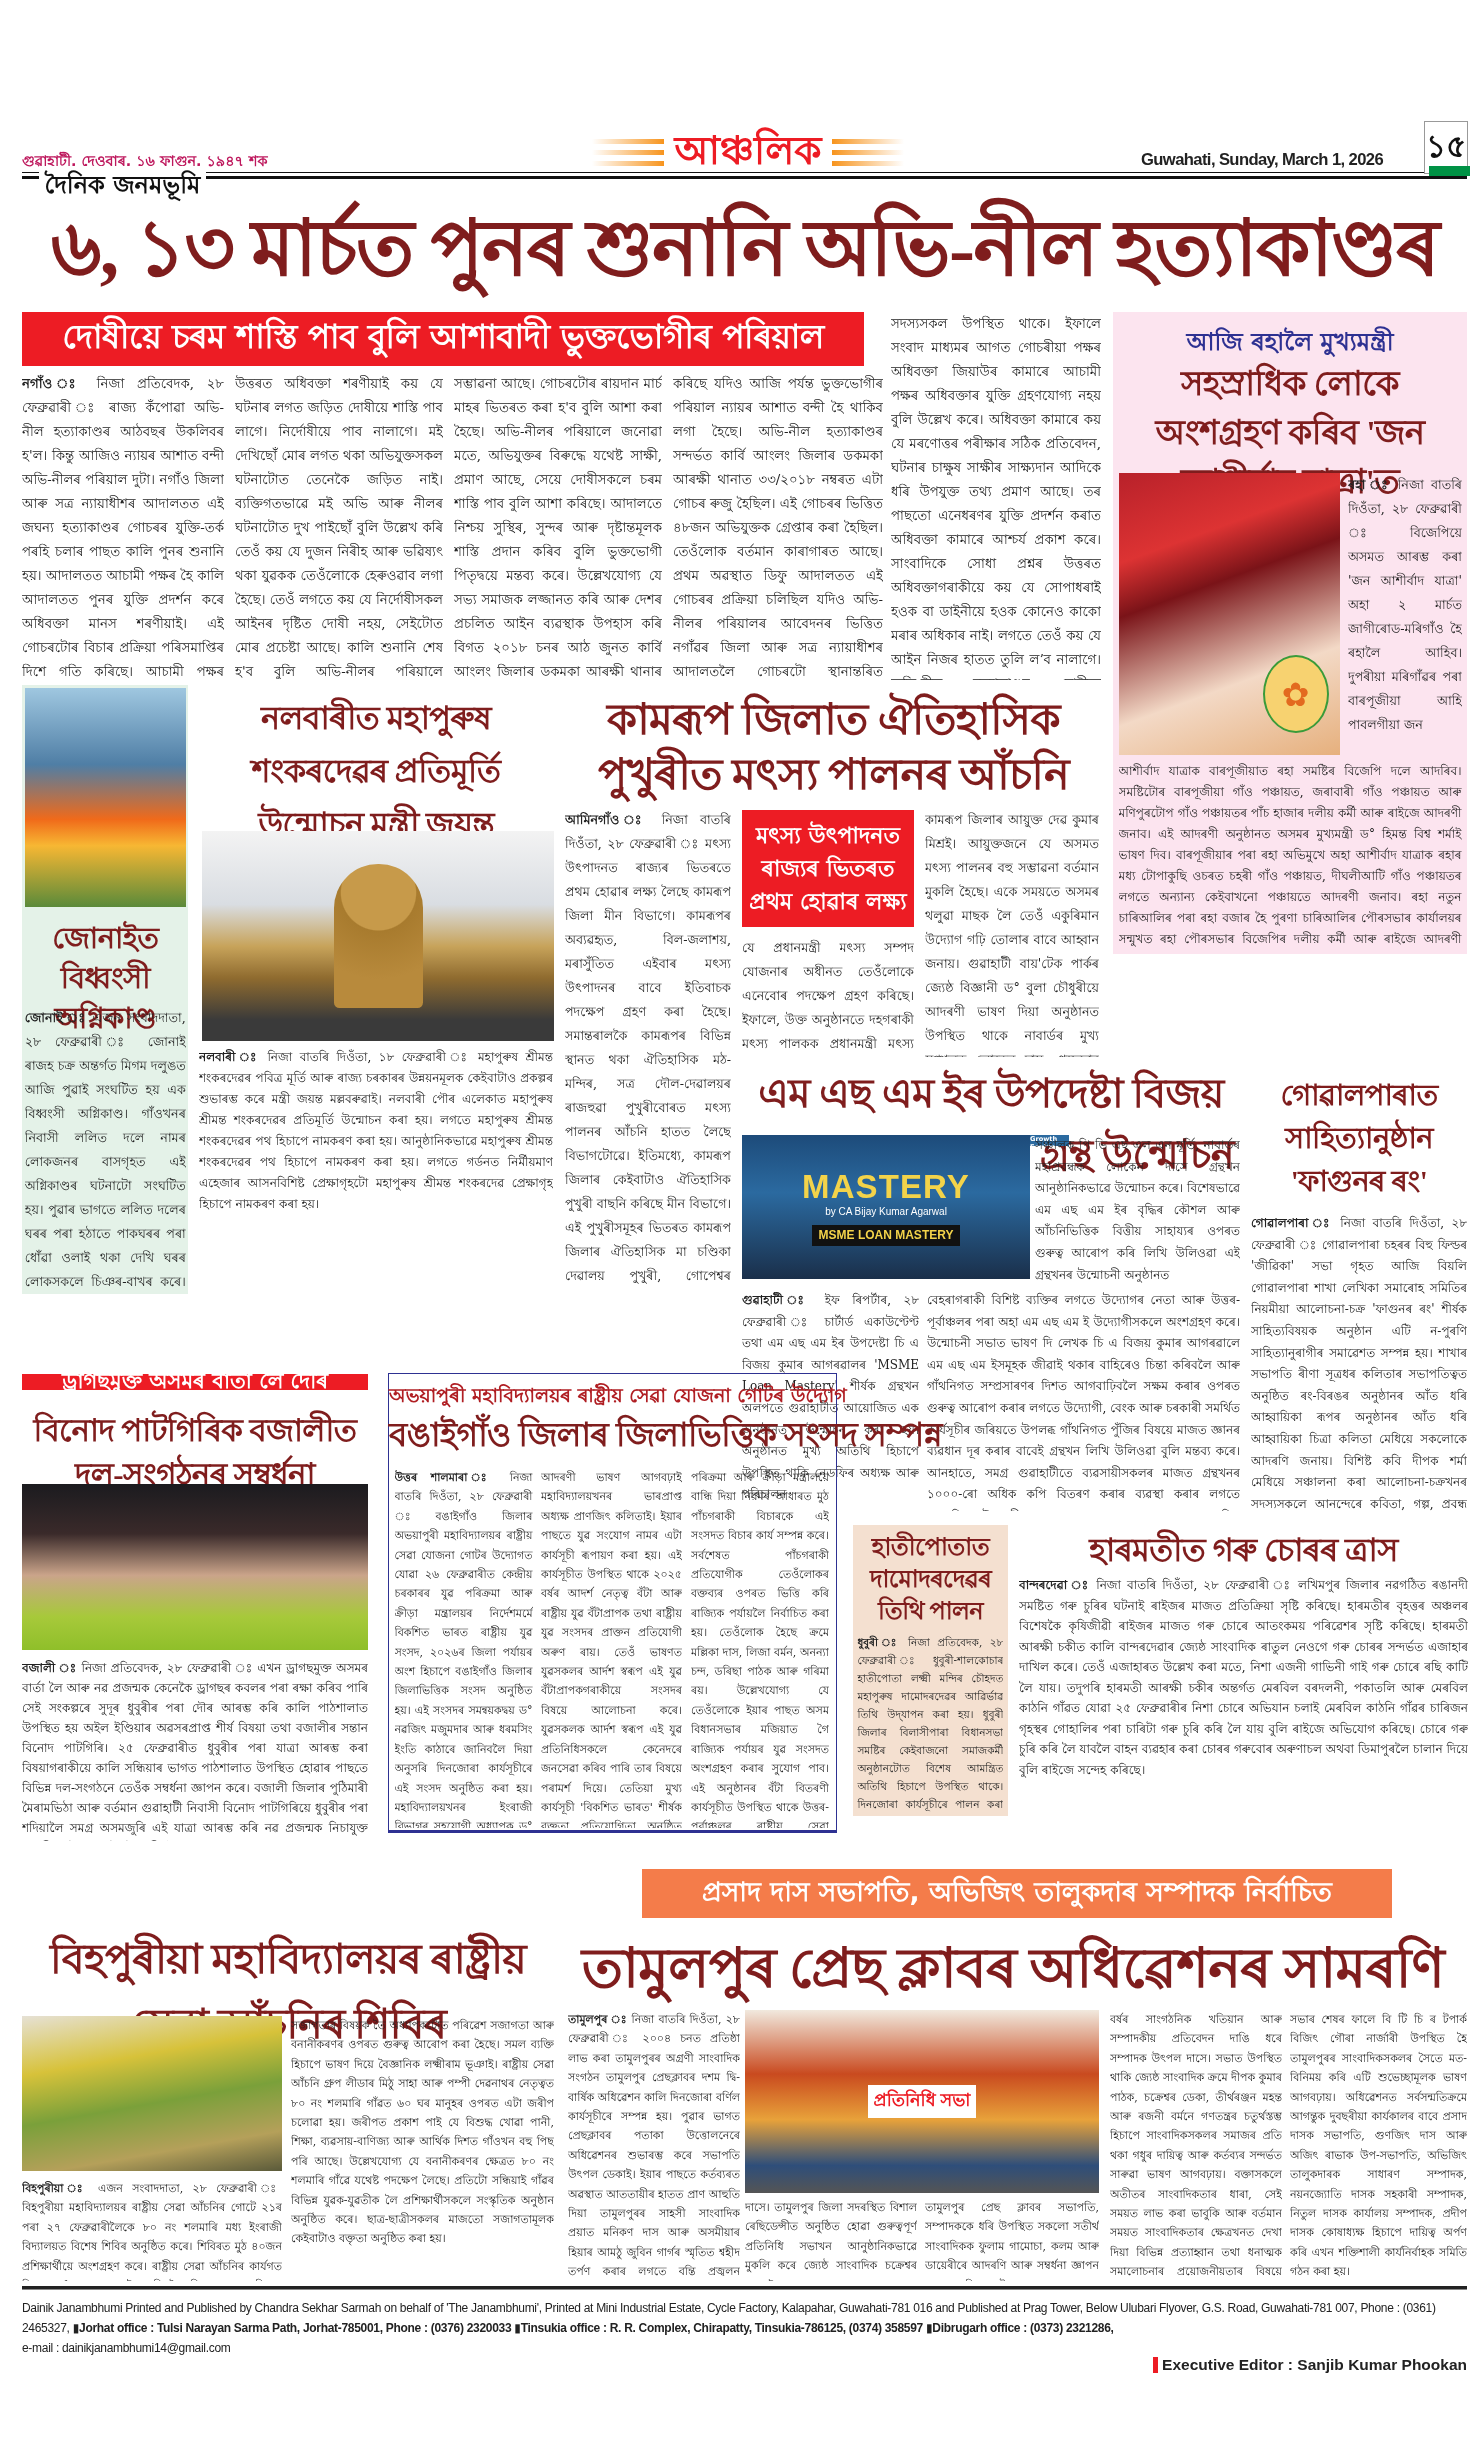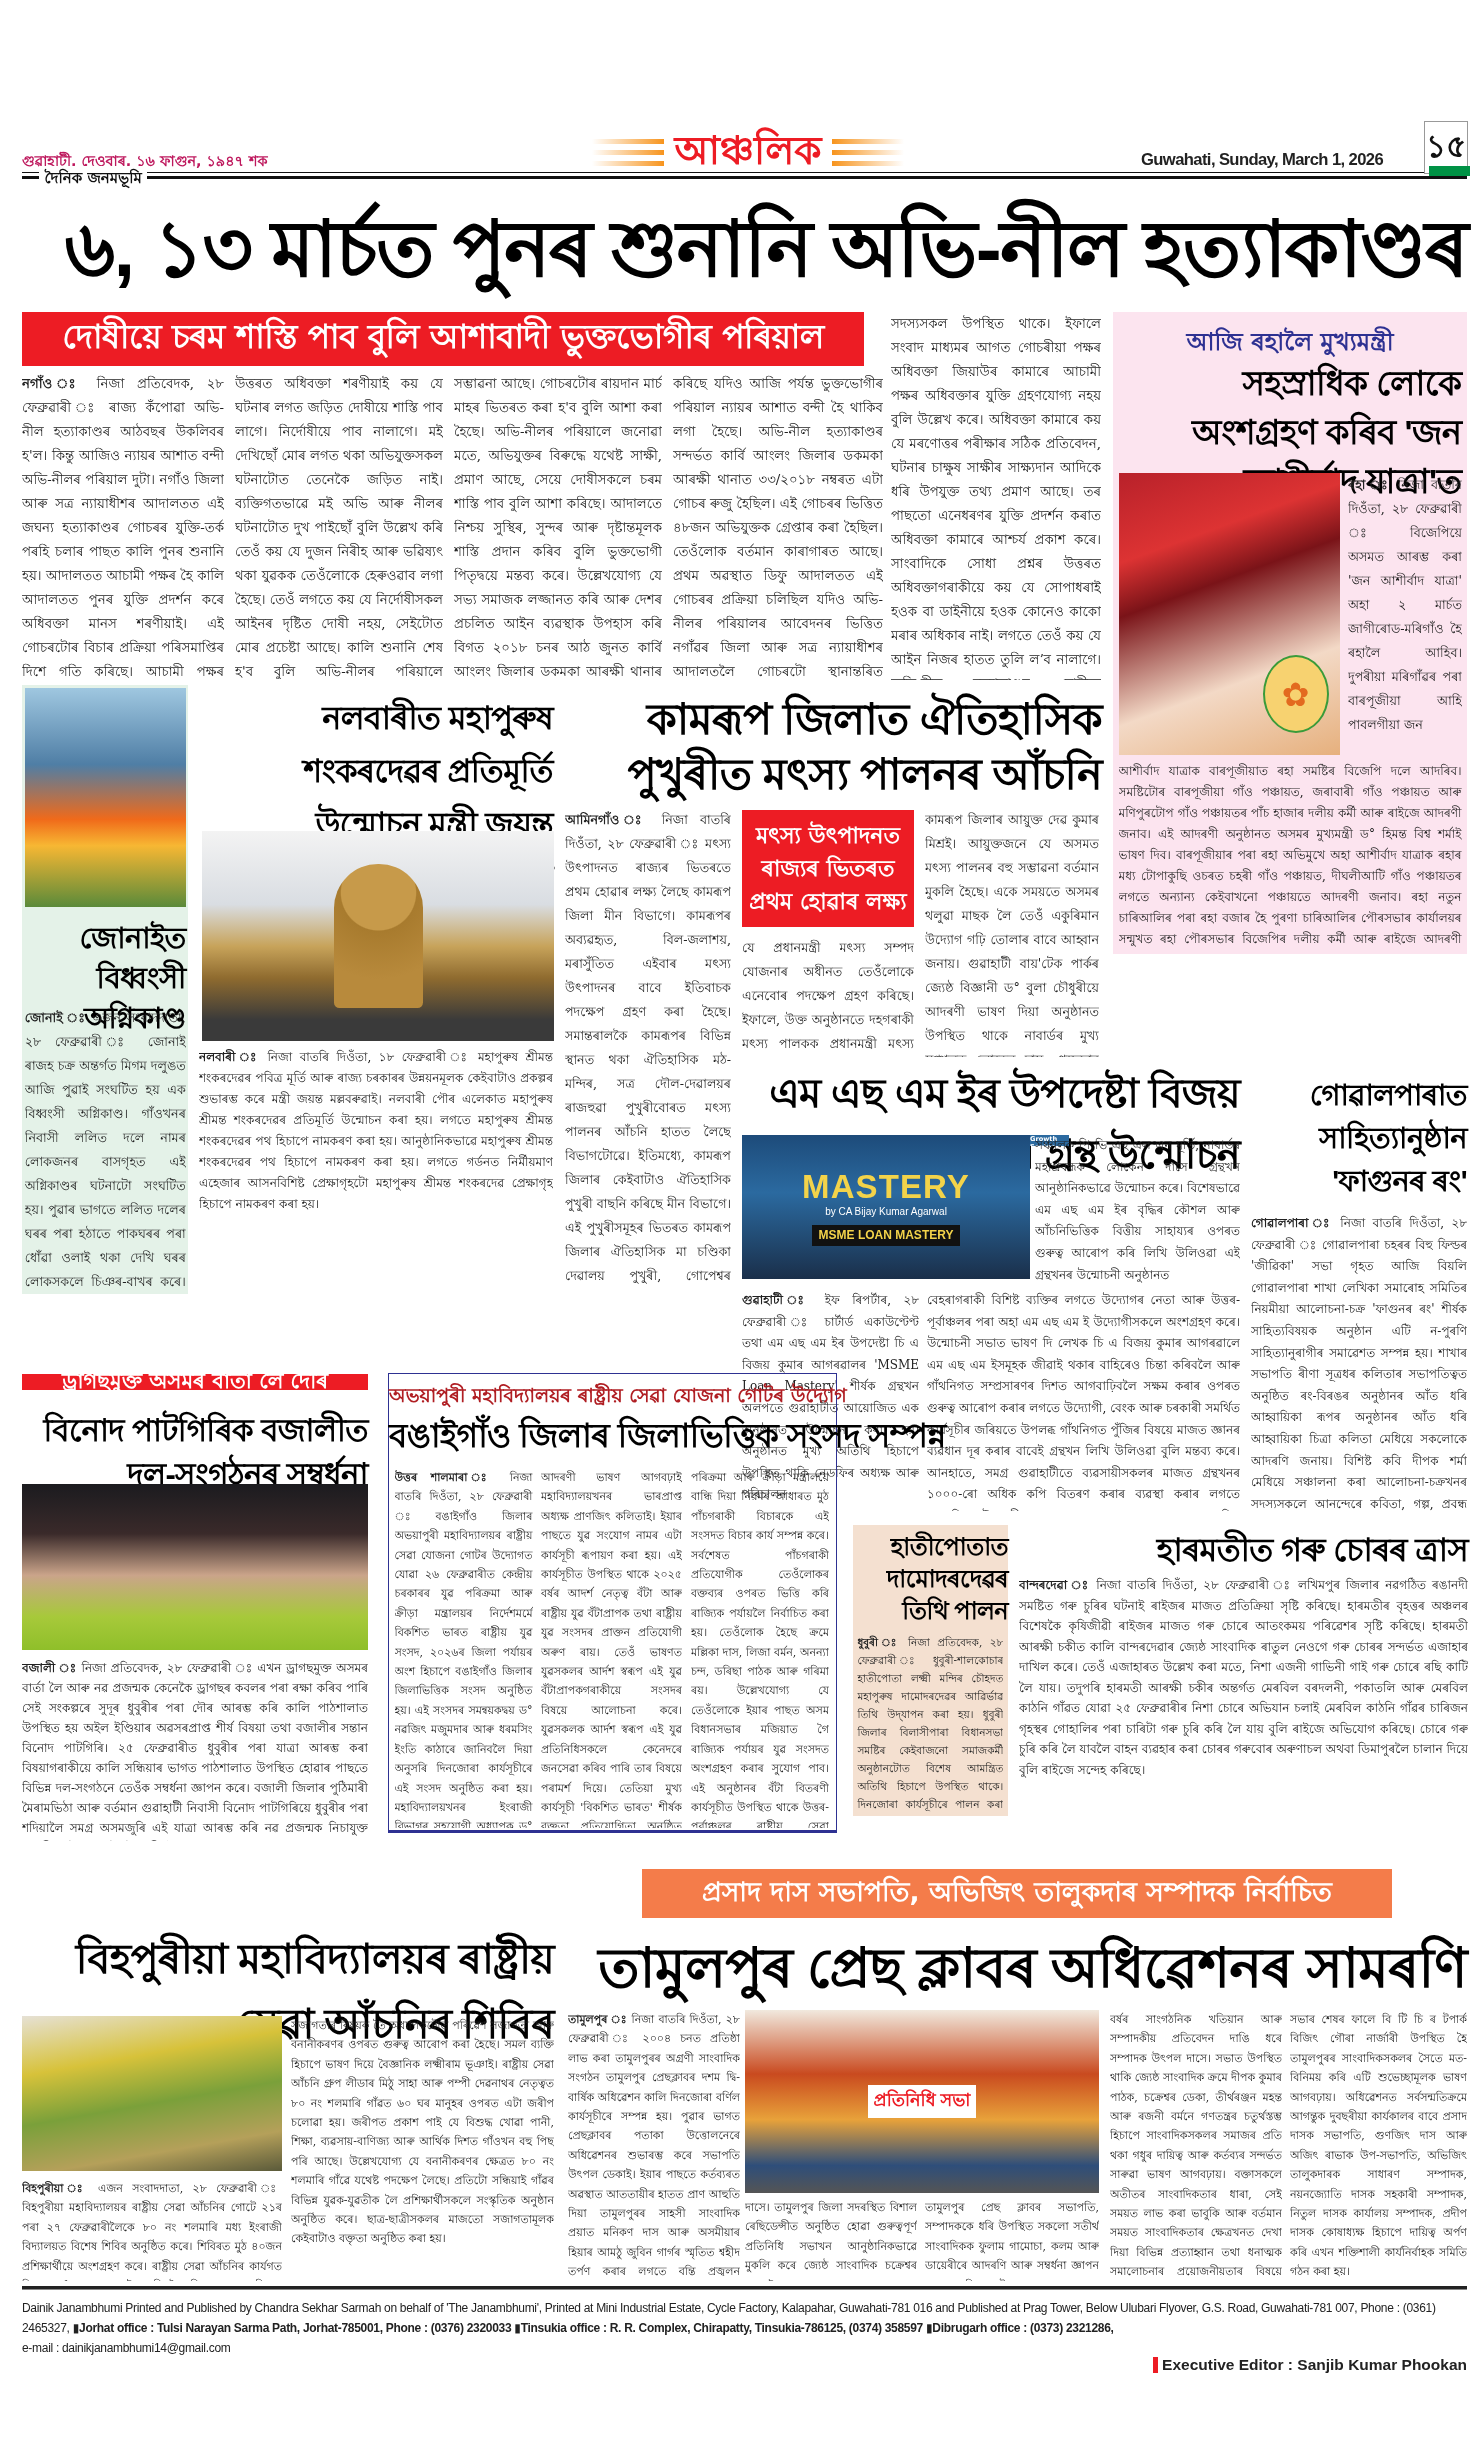--- a/index.html
+++ b/index.html
@@ -1,28 +1,28 @@
 <!DOCTYPE html>
 <html style="font-size:8.9px"><head>
 <meta charset="utf-8">
 <style>
 *{box-sizing:border-box;margin:0;padding:0}
 body{width:1481px;height:2462px;background:#fff;font-family:"DejaVu Sans",sans-serif;color:#111;position:relative;overflow:hidden}
 .abs{position:absolute}
 .body-text{font-family:"DejaVu Serif",serif;font-size:13.3px;line-height:24px;color:#222;text-align:justify;overflow:hidden}
 .body-text b{font-weight:bold}
-.hl{font-family:Liberation Sans, sans-serif;font-weight:bold;text-align:right;color:#000000;letter-spacing:-0.6px;line-height:1.05}
+.hl{font-family:Liberation Serif, serif;font-weight:bold;text-align:center;color:#7f1d1d;letter-spacing:-0.6px;line-height:1.05}
 .photo{overflow:hidden;display:flex;align-items:center;justify-content:center;color:#fff;font-family:"Liberation Sans",sans-serif}
 </style>
 </head>
 <body>
 
 <div class="abs" style="left:0;top:0;width:1481px;height:188px;">
   <div class="abs" style="left:22px;top:150px;font-family:'DejaVu Sans',sans-serif;font-size:14.4px;font-weight:bold;color:#be185d;">গুৱাহাটী, দেওবাৰ, ১৬ ফাগুন, ১৯৪৭ শক</div>
-  <div class="abs" style="left:39px;top:166px;font-family:'DejaVu Sans',sans-serif;font-size:15px;font-weight:bold;color:#111;background:#fff;padding:0 5.5px;z-index:2;">দৈনিক জনমভূমি</div>
+  <div class="abs" style="left:39px;top:166px;font-family:'DejaVu Sans',sans-serif;font-size:24px;font-weight:bold;color:#111;background:#fff;padding:0 5.5px;z-index:2;">দৈনিক জনমভূমি</div>
   <div class="abs" style="left:22px;top:176px;width:1445px;height:3.3px;background:#111;"></div>
   <div class="abs" style="left:22px;top:172px;width:1445px;height:1.1px;background:#111;"></div>
 
   <div class="abs" style="left:554px;top:122px;width:388px;height:61px;display:flex;align-items:center;justify-content:center;gap:10px;">
     <div style="display:flex;flex-direction:column;gap:5.5px;">
       <div style="width:72px;height:5.5px;background:linear-gradient(90deg,#fff,#f7941d);"></div>
       <div style="width:72px;height:5.5px;background:linear-gradient(90deg,#fff,#f7941d);"></div>
       <div style="width:72px;height:5.5px;background:linear-gradient(90deg,#fff,#f7941d);"></div>
     </div>
     <div style="font-family:'DejaVu Sans',sans-serif;font-size:39px;font-weight:bold;color:#ed1c24;">আঞ্চলিক</div>

